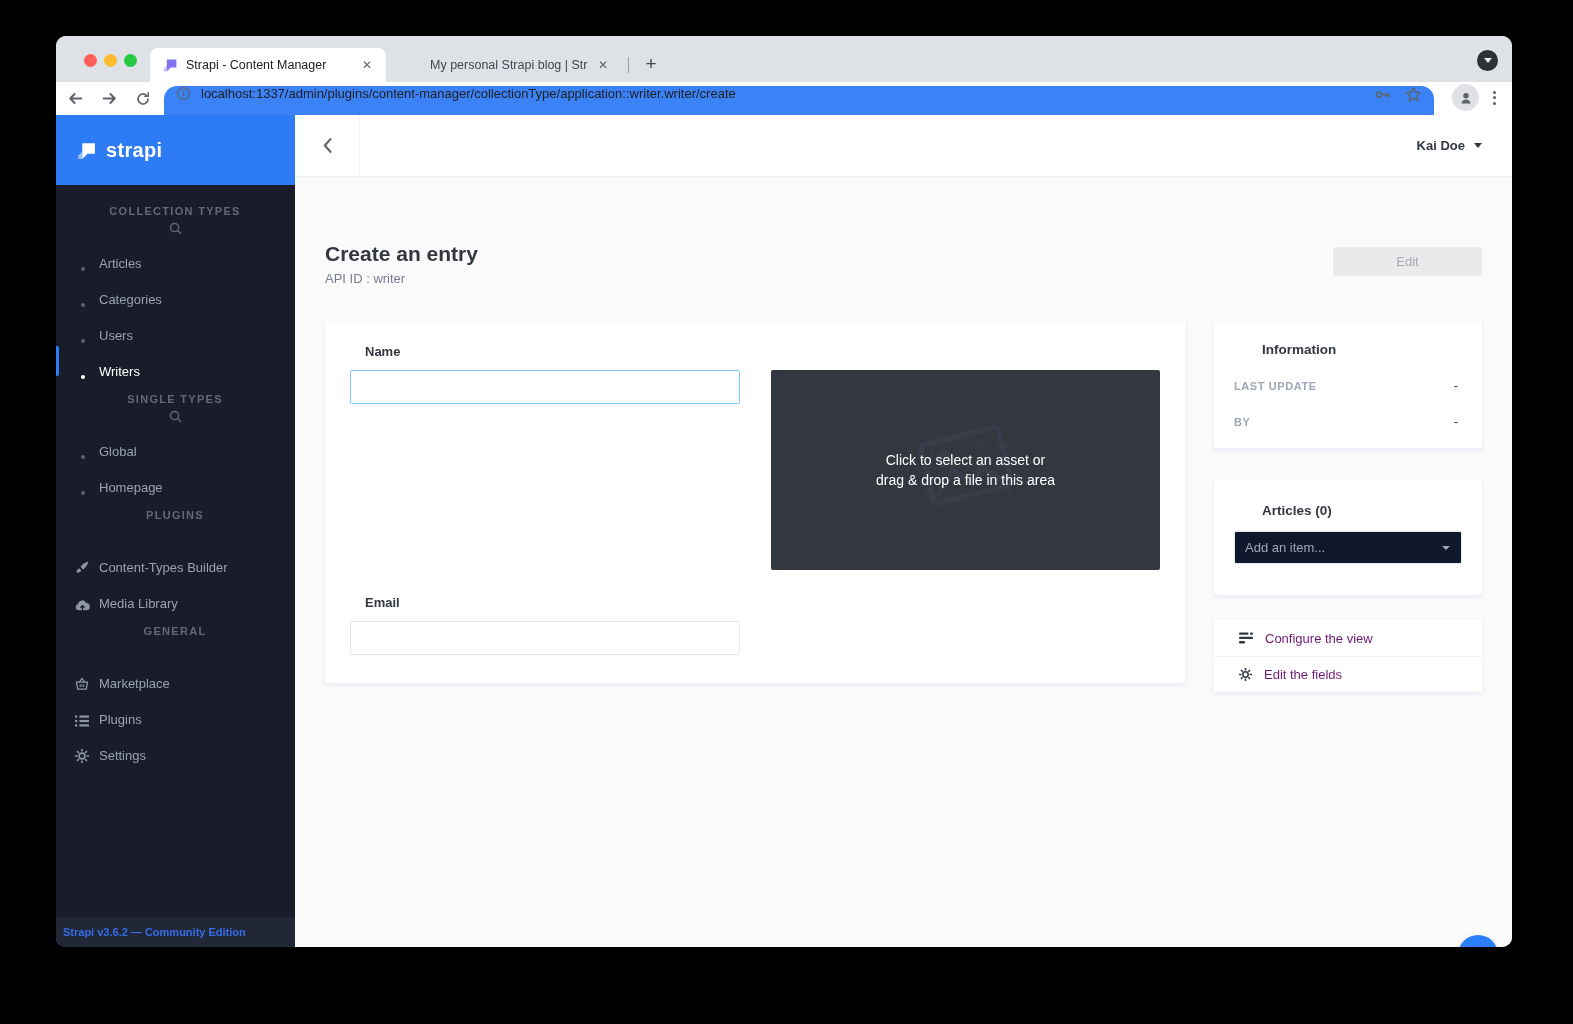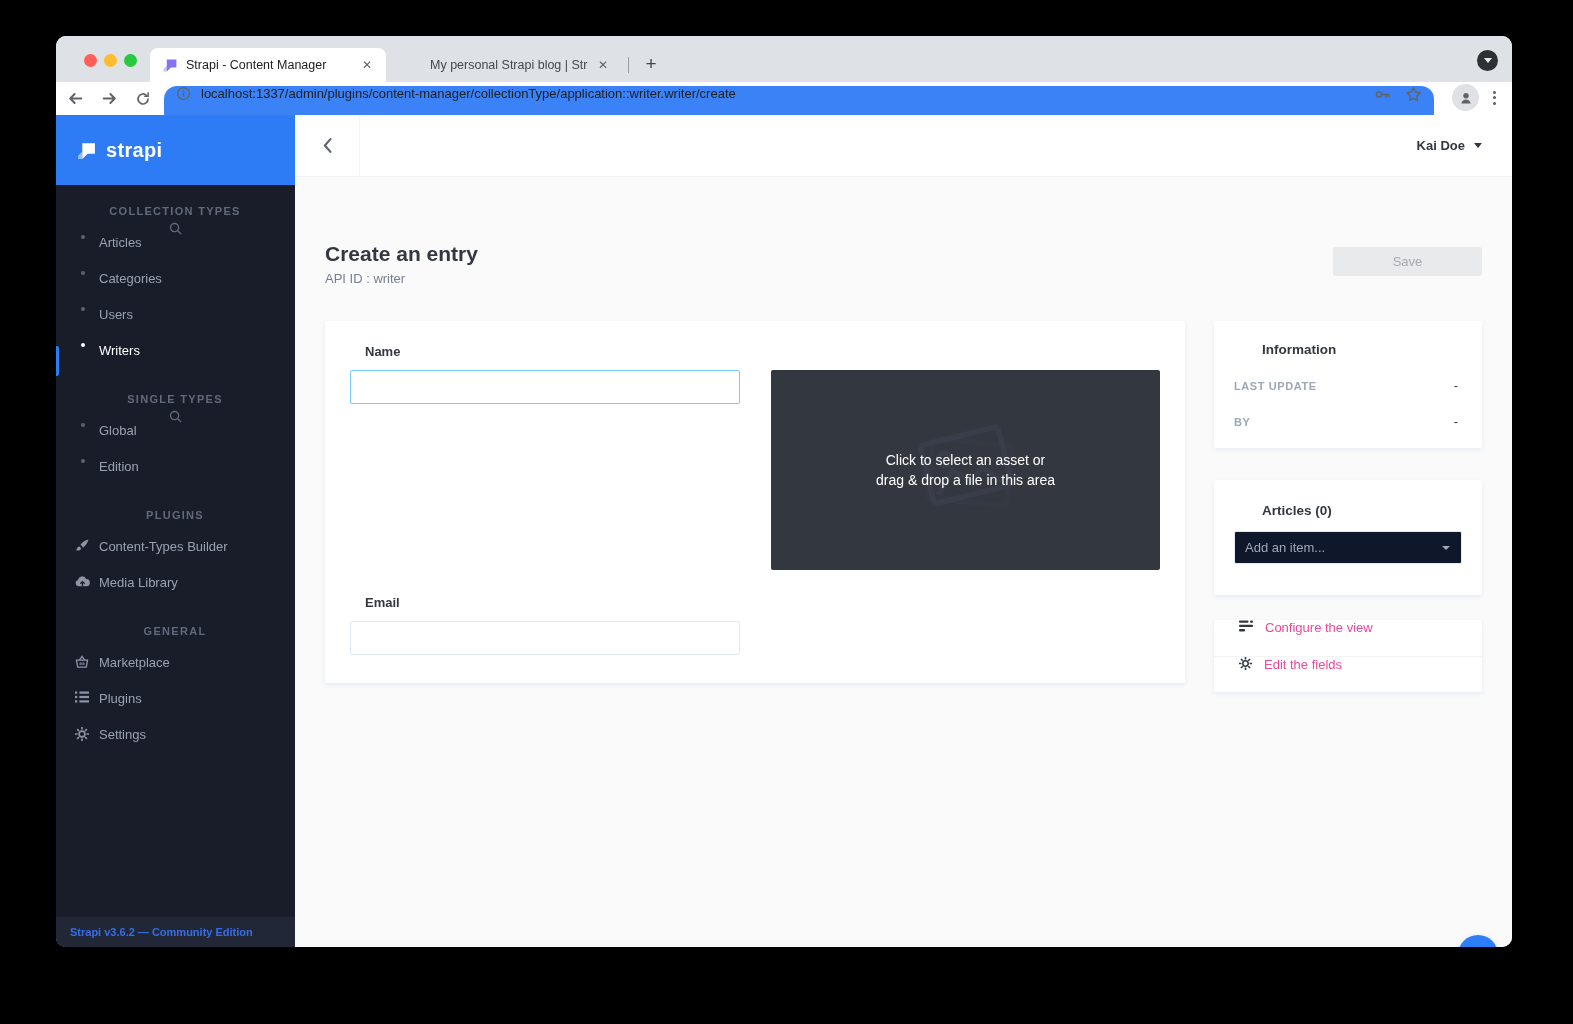--- a/index.html
+++ b/index.html
@@ -36,27 +36,27 @@
   
   .app { position:relative; height:832px; display:flex; }
   .sidebar { width:239px; flex:0 0 auto; background:#181d29; display:flex; flex-direction:column; }
   .brand { height:70px; background:#2d7cf5; display:flex; align-items:center; padding-left:20px; gap:9px; }
   .brand .word { color:#fff; font-size:20px; font-weight:700; letter-spacing:.3px; }
   .nav { flex:1; padding-top:20px; overflow:hidden; }
   .sec-head { display:flex; align-items:center; justify-content:space-between; padding:0 20px 0 19px; height:30px; margin-top:14px;flex-direction:column; }
   .sec-head:first-child { margin-top:0; }
   .sec-title { font-size:11px; font-weight:700; letter-spacing:1.3px; color:#62697a; }
   .sec-search { color:#62697a; display:flex; }
-  .nav-item { position:relative; height:36px; display:flex; align-items:flex-start; padding-left:43px; font-size:13px; color:#9aa2b1; cursor:pointer; }
+  .nav-item { position:relative; height:36px; display:flex; align-items:flex-end; padding-left:43px; font-size:13px; color:#9aa2b1; cursor:pointer; }
   .nav-item .bullet { position:absolute; left:25px; width:4px; height:4px; border-radius:50%; background:#5c6370; }
   .nav-item.active { color:#fff; }
   .nav-item.active .bullet { background:#fff; }
   .nav-item.active .bar { position:absolute; left:0; top:3px; width:3px; height:30px; background:#2d7cf5; border-radius:0 2px 2px 0; }
   .nav-item .nicon { position:absolute; left:19px; width:15px; display:flex; color:#8d95a5; }
-  .side-foot { height:30px; background:#212736; display:flex; align-items:center; padding-left:14px; }
+  .side-foot { height:30px; background:#212736; display:flex; align-items:center; padding-left:7px; }
   .side-foot a { font-size:11px; font-weight:700; color:#366de8; text-decoration:none; }
 
   .workarea { flex:1; display:flex; flex-direction:column; background:#fafafb;gap:43px; }
   .topbar { height:62px; background:#fff; display:flex; align-items:center; border-bottom:1px solid #f1f2f6; }
   .backbtn { width:65px; height:62px; display:flex; align-items:center; justify-content:center; border-right:1px solid #f2f3f7; cursor:pointer; }
   .usermenu { margin-left:auto; display:flex; align-items:center; gap:9px; padding-right:30px; cursor:pointer; }
   .usermenu .uname { font-size:13px; font-weight:600; color:#333740; }
   .usermenu .caret { width:0; height:0; border-left:4.5px solid transparent; border-right:4.5px solid transparent; border-top:5.5px solid #333740; }
 
   .content { position:relative; flex:1; }
@@ -79,21 +79,21 @@
   .info-row { display:flex; justify-content:space-between; align-items:center; margin-top:21px; }
   .info-label { font-size:11px; font-weight:600; letter-spacing:.6px; color:#9ea7b8; }
   .info-value { font-size:13px; color:#333740; }
 
   .rel-card { left:919px; top:260px; width:268px; height:115px; padding:23px 20px 0 20px; }
   .select { position:relative; margin-top:13px; width:228px; height:33px; border:1px solid #e3e9f3; border-radius:2px; background:#0f172a; display:flex; align-items:center; padding:0 28px 0 10px; cursor:pointer; }
   .select .ph { font-size:13px; color:#9ea7b8; }
   .select .scaret { position:absolute; right:11px; top:14px; width:0; height:0; border-left:4px solid transparent; border-right:4px solid transparent; border-top:4.5px solid #9ea7b8; }
 
   .links-card { left:919px; top:400px; width:268px; height:72px; }
-  .link-row { height:36px; display:flex; align-items:flex-start; padding-left:25px; gap:12px; font-size:13px; color:#ec4899; cursor:pointer; }
+  .link-row { height:36px; display:flex; align-items:center; padding-left:25px; gap:12px; font-size:13px; color:#701a75; cursor:pointer; }
   .link-row + .link-row { border-top:1px solid #f3f4f8; }
   .link-row .licon { display:flex; color:#333740; }
 
   .help-btn { position:absolute; left:1163px; top:715px; width:40px; height:40px; border-radius:50%; background:#2d7ff9; color:#fff; font-size:15px; font-weight:700; border:none; display:flex; align-items:center; justify-content:center; box-shadow:0 2px 6px rgba(0,0,0,.15); cursor:pointer; }
 </style>
 </head>
 <body>
 
 <div class="window">
 
@@ -223,21 +223,21 @@
                 <line x1="9.4" y1="9.4" x2="13" y2="13"></line>
               </svg>
           </span>
         </div>
         <div class="nav-item">
             <span class="bullet"></span>
             <span>Global</span>
           </div>
         <div class="nav-item">
             <span class="bullet"></span>
-            <span>Edition</span>
+            <span>Homepage</span>
           </div>
 
         <div class="sec-head">
           <span class="sec-title">PLUGINS</span>
         </div>
         <div class="nav-item">
           <span class="nicon">
             <svg width="14" height="14" viewBox="0 0 14 14" fill="currentColor">
                 <path d="M13.4.6c-3.2.5-6.3 3-7.9 5.2l2.7 2.7C10.4 6.9 12.9 3.8 13.4.6z"></path>
                 <path d="M4.7 7.6c-1.7.1-2.9 1.3-3.4 3.8 1.8.5 3.9-.1 5-1.7z"></path>
@@ -306,21 +306,21 @@
         </div>
         <div class="usermenu">
           <span class="uname">Kai Doe</span>
           <span class="caret"></span>
         </div>
       </div>
 
       <div class="content">
         <h1 class="page-title">Create an entry</h1>
         <div class="page-sub">API ID : writer</div>
-        <button class="save-btn">Save</button>
+        <button class="save-btn">Edit</button>
 
         <div class="card form-card">
           <span class="f-label" style="left:25px; top:23px;">Name</span>
           <input class="t-input focused" style="left: 25px; top: 49px;">
 
           <span class="f-label" style="left:446px; top:23px;margin-top:33px;">Picture</span>
           <div class="dropzone">
             <svg class="dz-art2" width="96" height="96" viewBox="0 0 24 24" fill="none" stroke="#3b414d" stroke-width="1.4">
                 <rect x="2" y="4.5" width="20" height="15" rx="1"></rect>
               </svg>

